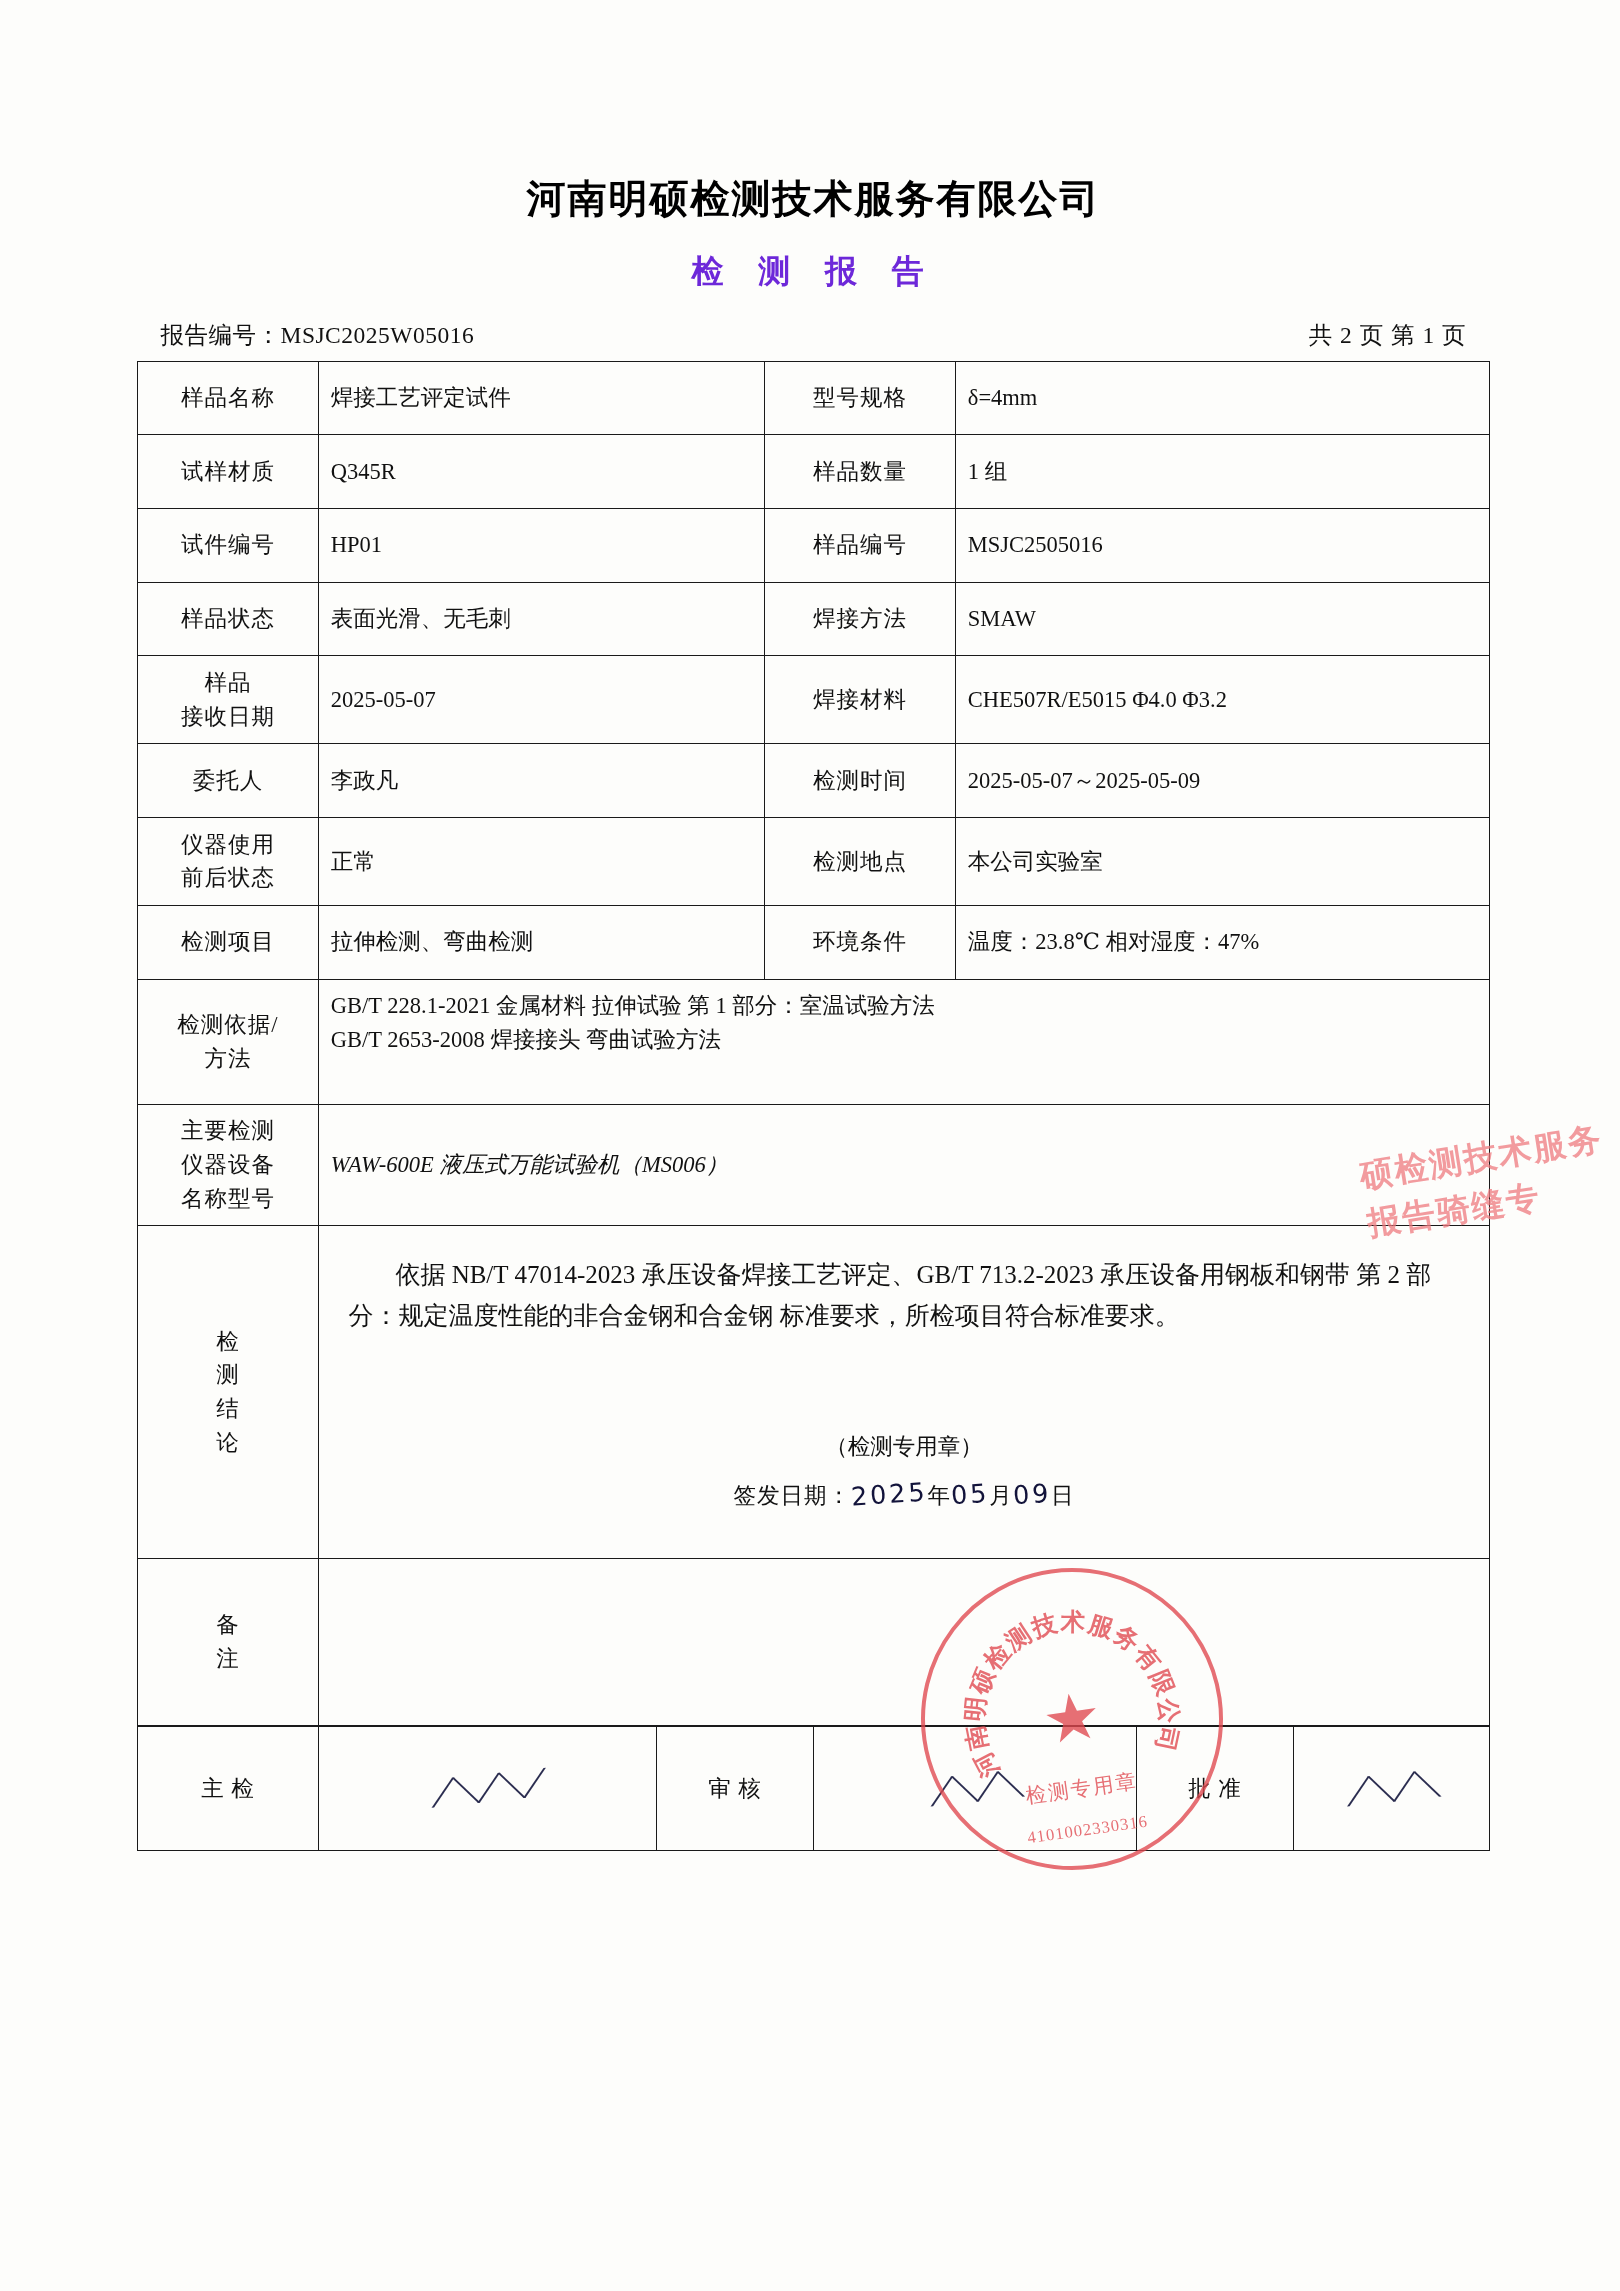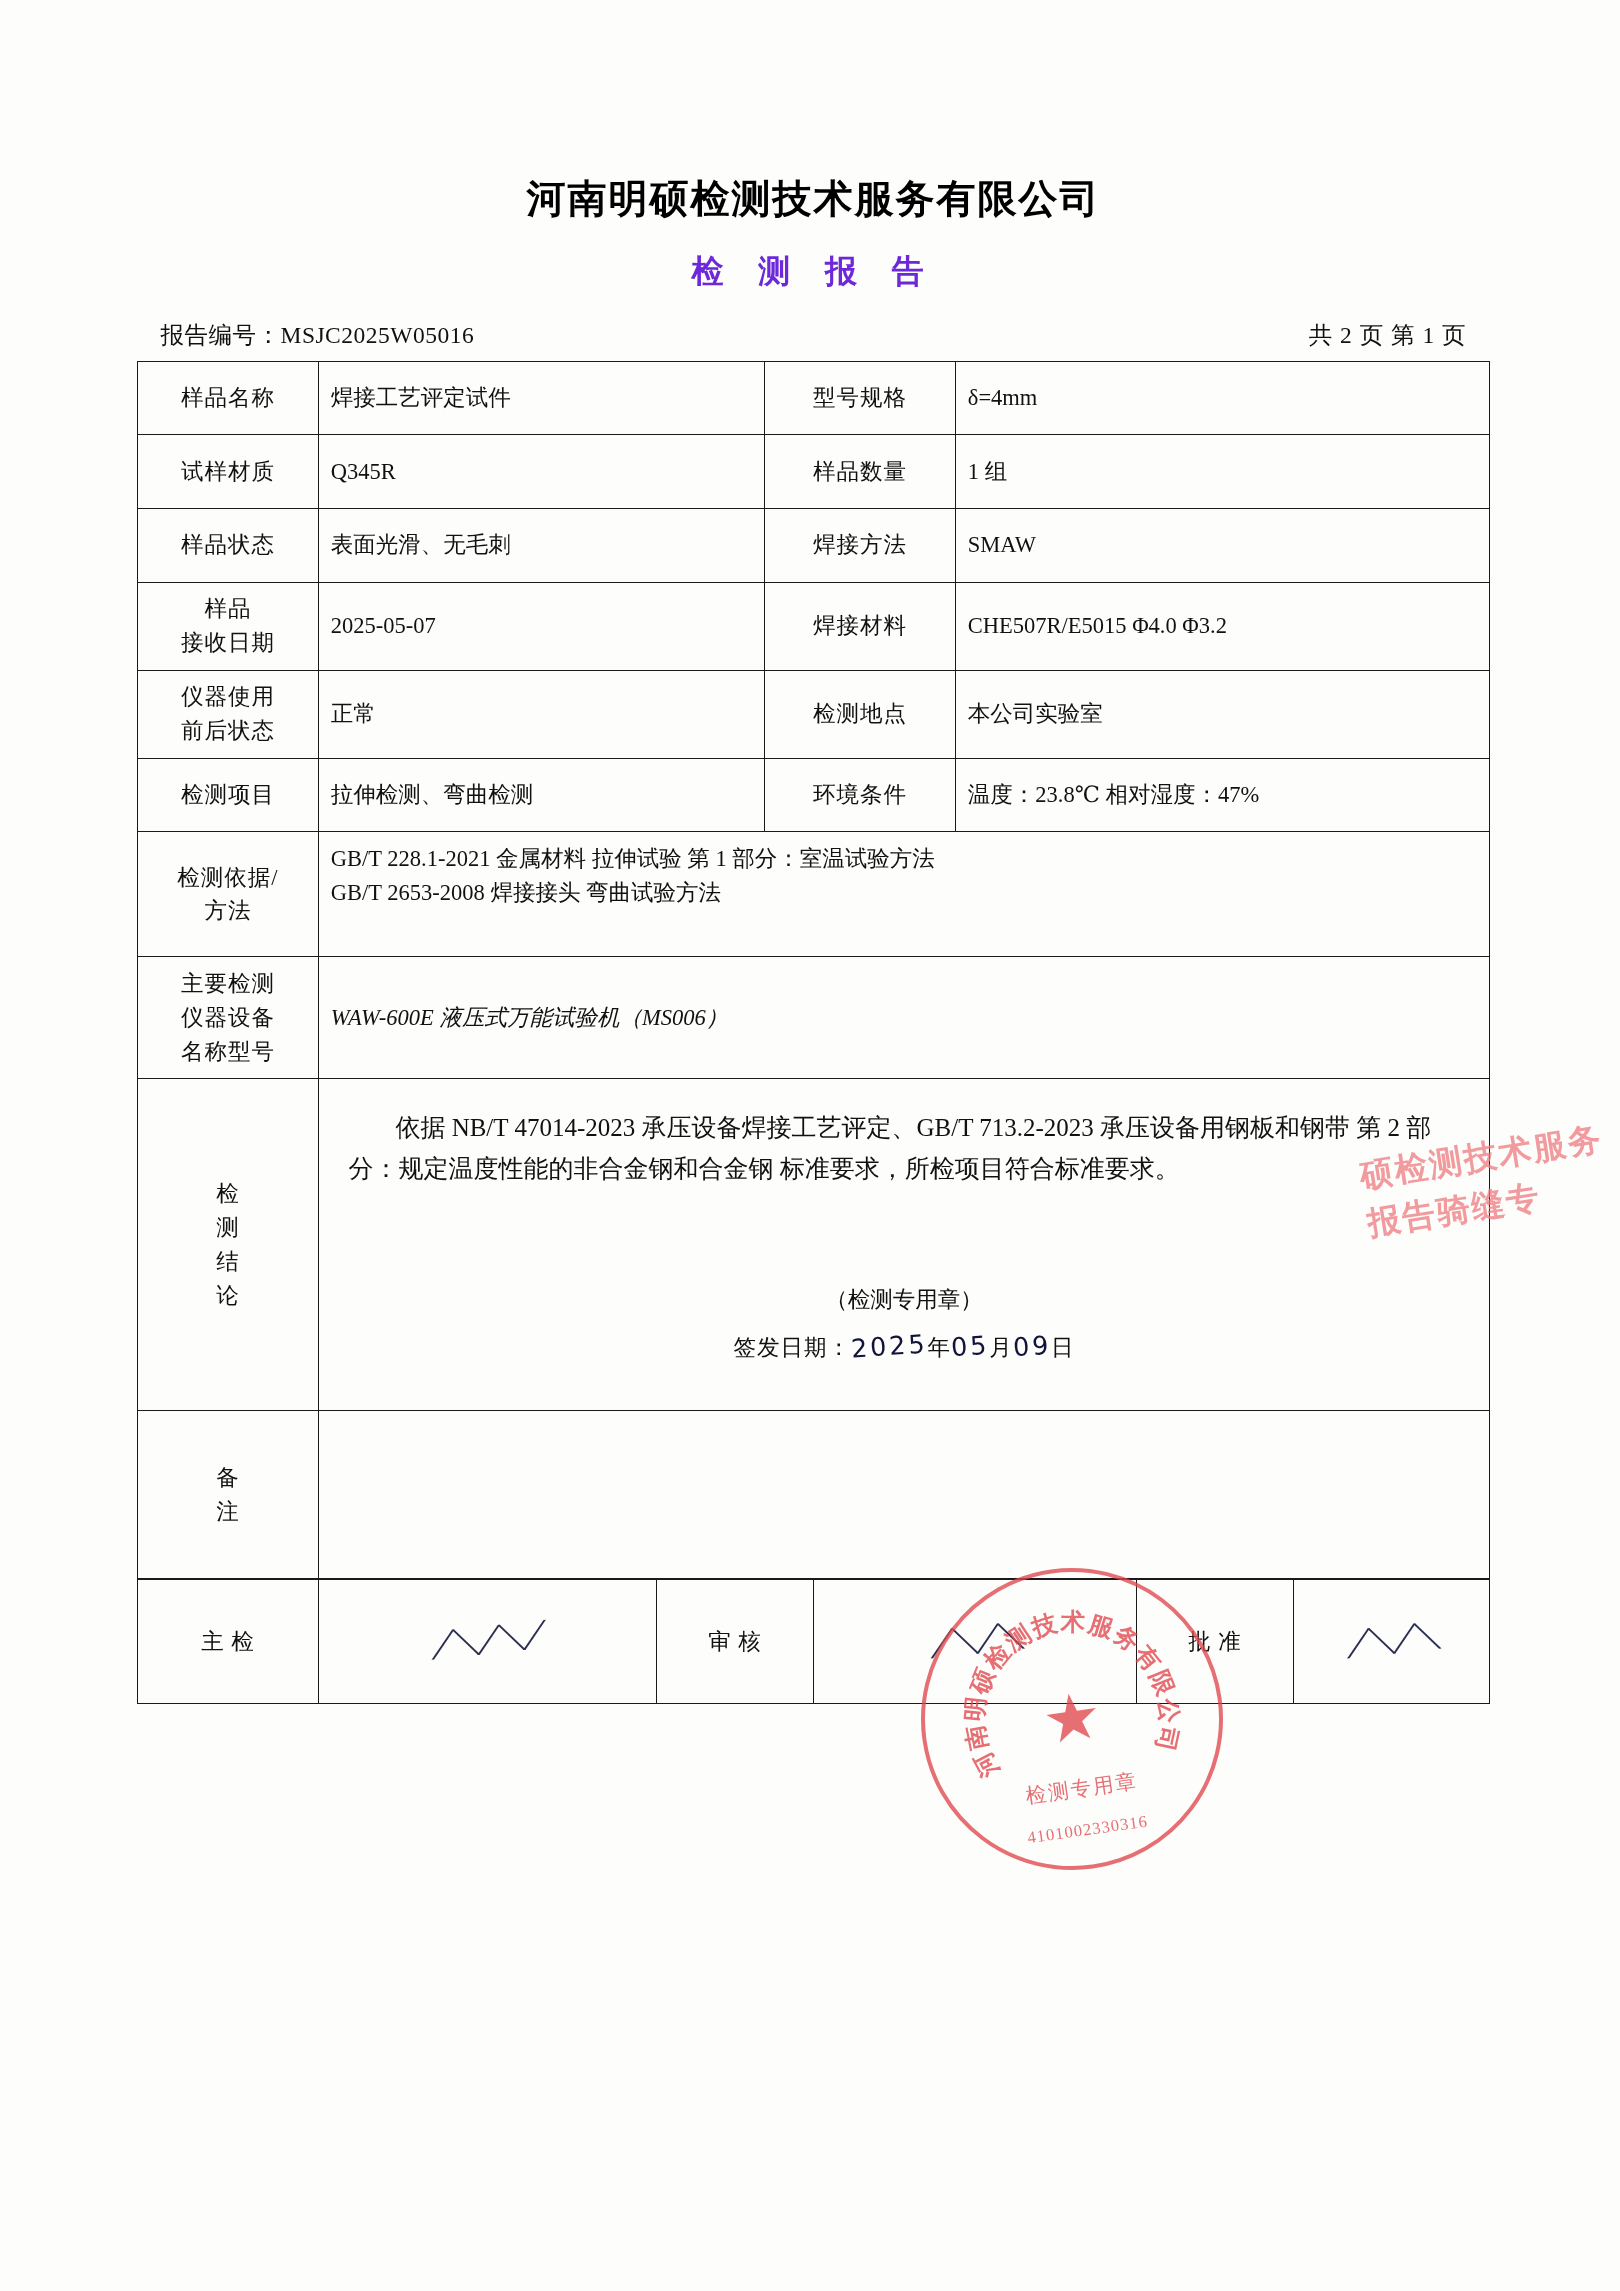--- a/index.html
+++ b/index.html
@@ -271,31 +271,43 @@
           <td class="label">型号规格</td>
           <td class="value">δ=4mm</td>
         </tr>
         <tr class="row-tall">
           <td class="label">试样材质</td>
           <td class="value">Q345R</td>
           <td class="label">样品数量</td>
           <td class="value">1 组</td>
         </tr>
         <tr class="row-tall">
+          <td class="label">试件编号</td>
+          <td class="value">HP01</td>
+          <td class="label">样品编号</td>
+          <td class="value">MSJC2505016</td>
+        </tr>
+        <tr class="row-tall">
           <td class="label">样品状态</td>
           <td class="value">表面光滑、无毛刺</td>
           <td class="label">焊接方法</td>
           <td class="value">SMAW</td>
         </tr>
         <tr class="row-tall">
           <td class="label">样品
 接收日期</td>
           <td class="value">2025-05-07</td>
           <td class="label">焊接材料</td>
           <td class="value">CHE507R/E5015  Φ4.0  Φ3.2</td>
+        </tr>
+        <tr class="row-tall">
+          <td class="label">委托人</td>
+          <td class="value">李政凡</td>
+          <td class="label">检测时间</td>
+          <td class="value">2025-05-07～2025-05-09</td>
         </tr>
         <tr class="row-tall">
           <td class="label">仪器使用
 前后状态</td>
           <td class="value">正常</td>
           <td class="label">检测地点</td>
           <td class="value">本公司实验室</td>
         </tr>
         <tr class="row-tall">
           <td class="label">检测项目</td>

